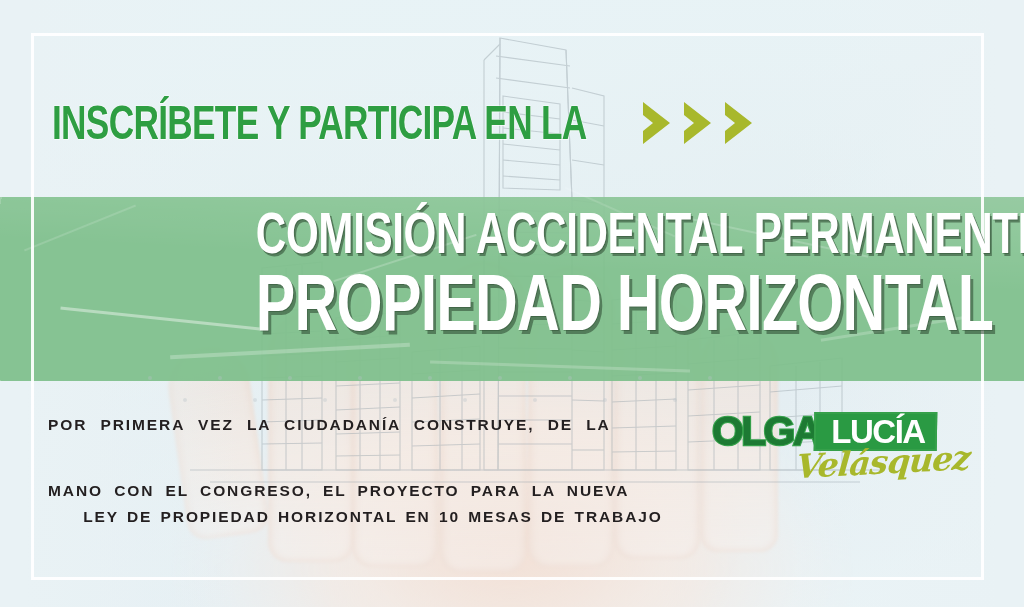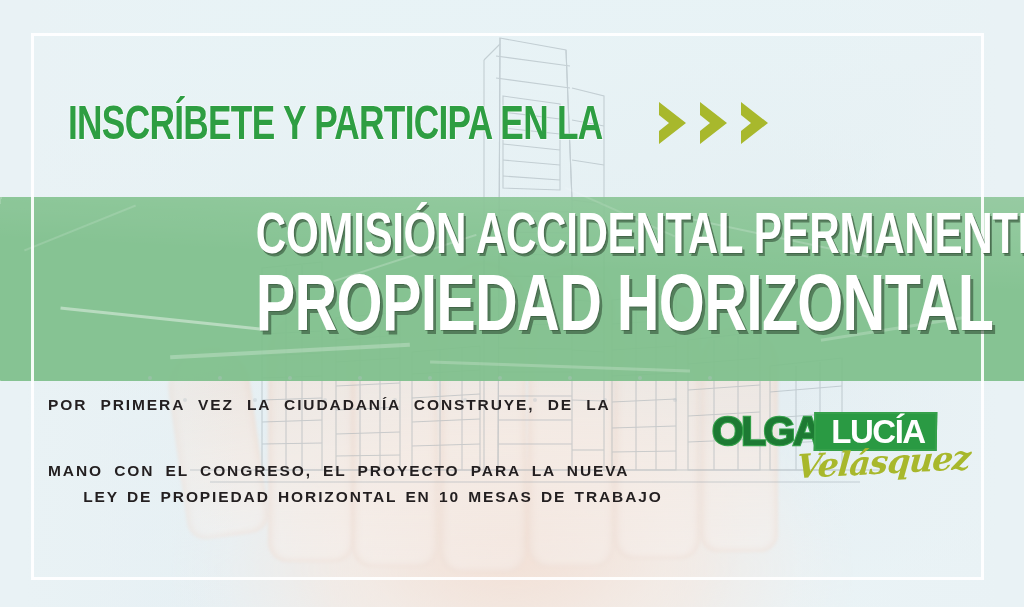--- a/index.html
+++ b/index.html
@@ -67,21 +67,21 @@
   .frame{
     position:absolute;left:31px;top:33px;width:953px;height:547px;
     border:3px solid rgba(255,255,255,.93);
     box-sizing:border-box;pointer-events:none;
   }
 
   
   .content{position:absolute;inset:0;}
 
   .kicker-row{
-    position:absolute;left:68px;top:98px;display:flex;align-items:center;gap:14px;
+    position:absolute;left:52px;top:98px;display:flex;align-items:center;gap:14px;
   }
   .kicker{
     font-family:"Liberation Sans", sans-serif;
     font-weight:700;font-size:49px;line-height:1;
     letter-spacing:-1px;
     transform:scaleX(.72);transform-origin:left center;
     white-space:nowrap;
     color:#2e9e42;
     -webkit-text-stroke:1.4px rgba(255,255,255,.55);
     paint-order:stroke fill;
@@ -99,21 +99,21 @@
     text-shadow:3px 3px 0 rgba(42,70,45,.55), 1px 1px 0 rgba(42,70,45,.4);
   }
   .hl2{
     font-weight:700;font-size:80px;line-height:.96;letter-spacing:-1px;
     color:#ffffff;white-space:nowrap;margin-top:4px;
     transform:scaleX(.74);transform-origin:right center;
     text-shadow:4px 4px 0 rgba(42,70,45,.55), 1px 1px 0 rgba(42,70,45,.4);
   }
 
   .body-copy{
-    position:absolute;left:48px;top:392px;width:650px;
+    position:absolute;left:48px;top:412px;width:650px;
     font-weight:700;font-size:15.5px;line-height:26px;
     letter-spacing:1.9px;color:#231f20;
   }
   .body-copy .ln{white-space:nowrap;display:block;}
   .ln1{word-spacing:7px;}
   .ln2{word-spacing:5px;margin-top:40px;}
   .ln3{word-spacing:2px;text-align:center;}
 
   
   .logo{position:absolute;left:712px;top:411px;width:240px;height:78px;}

